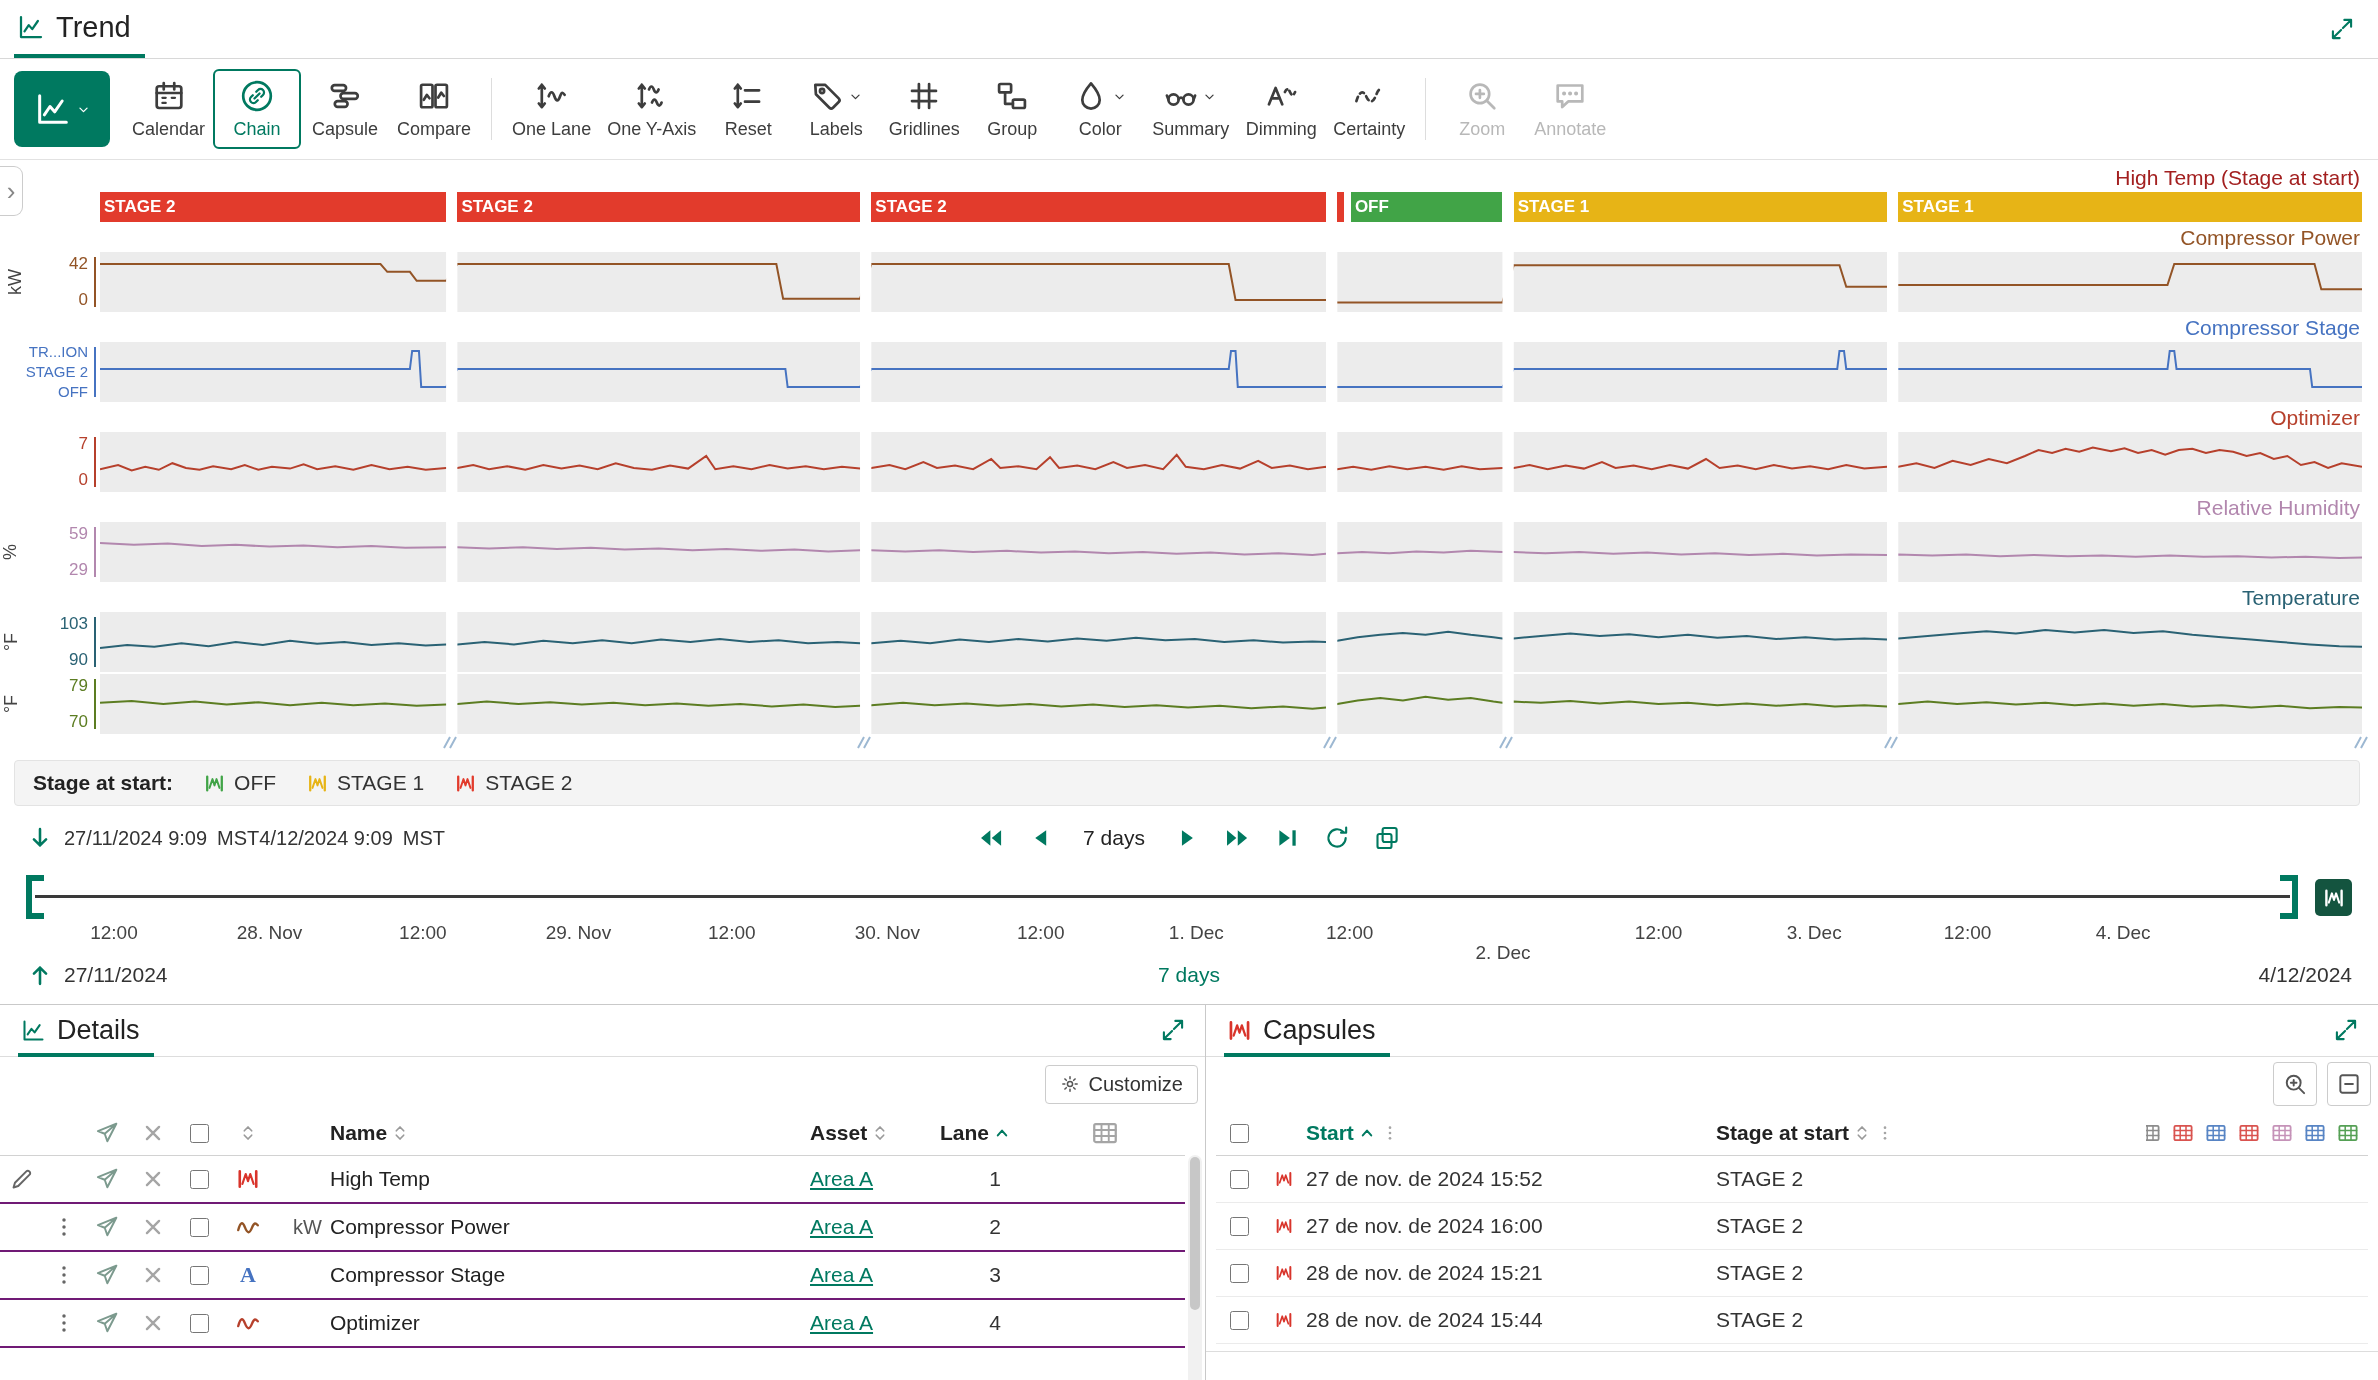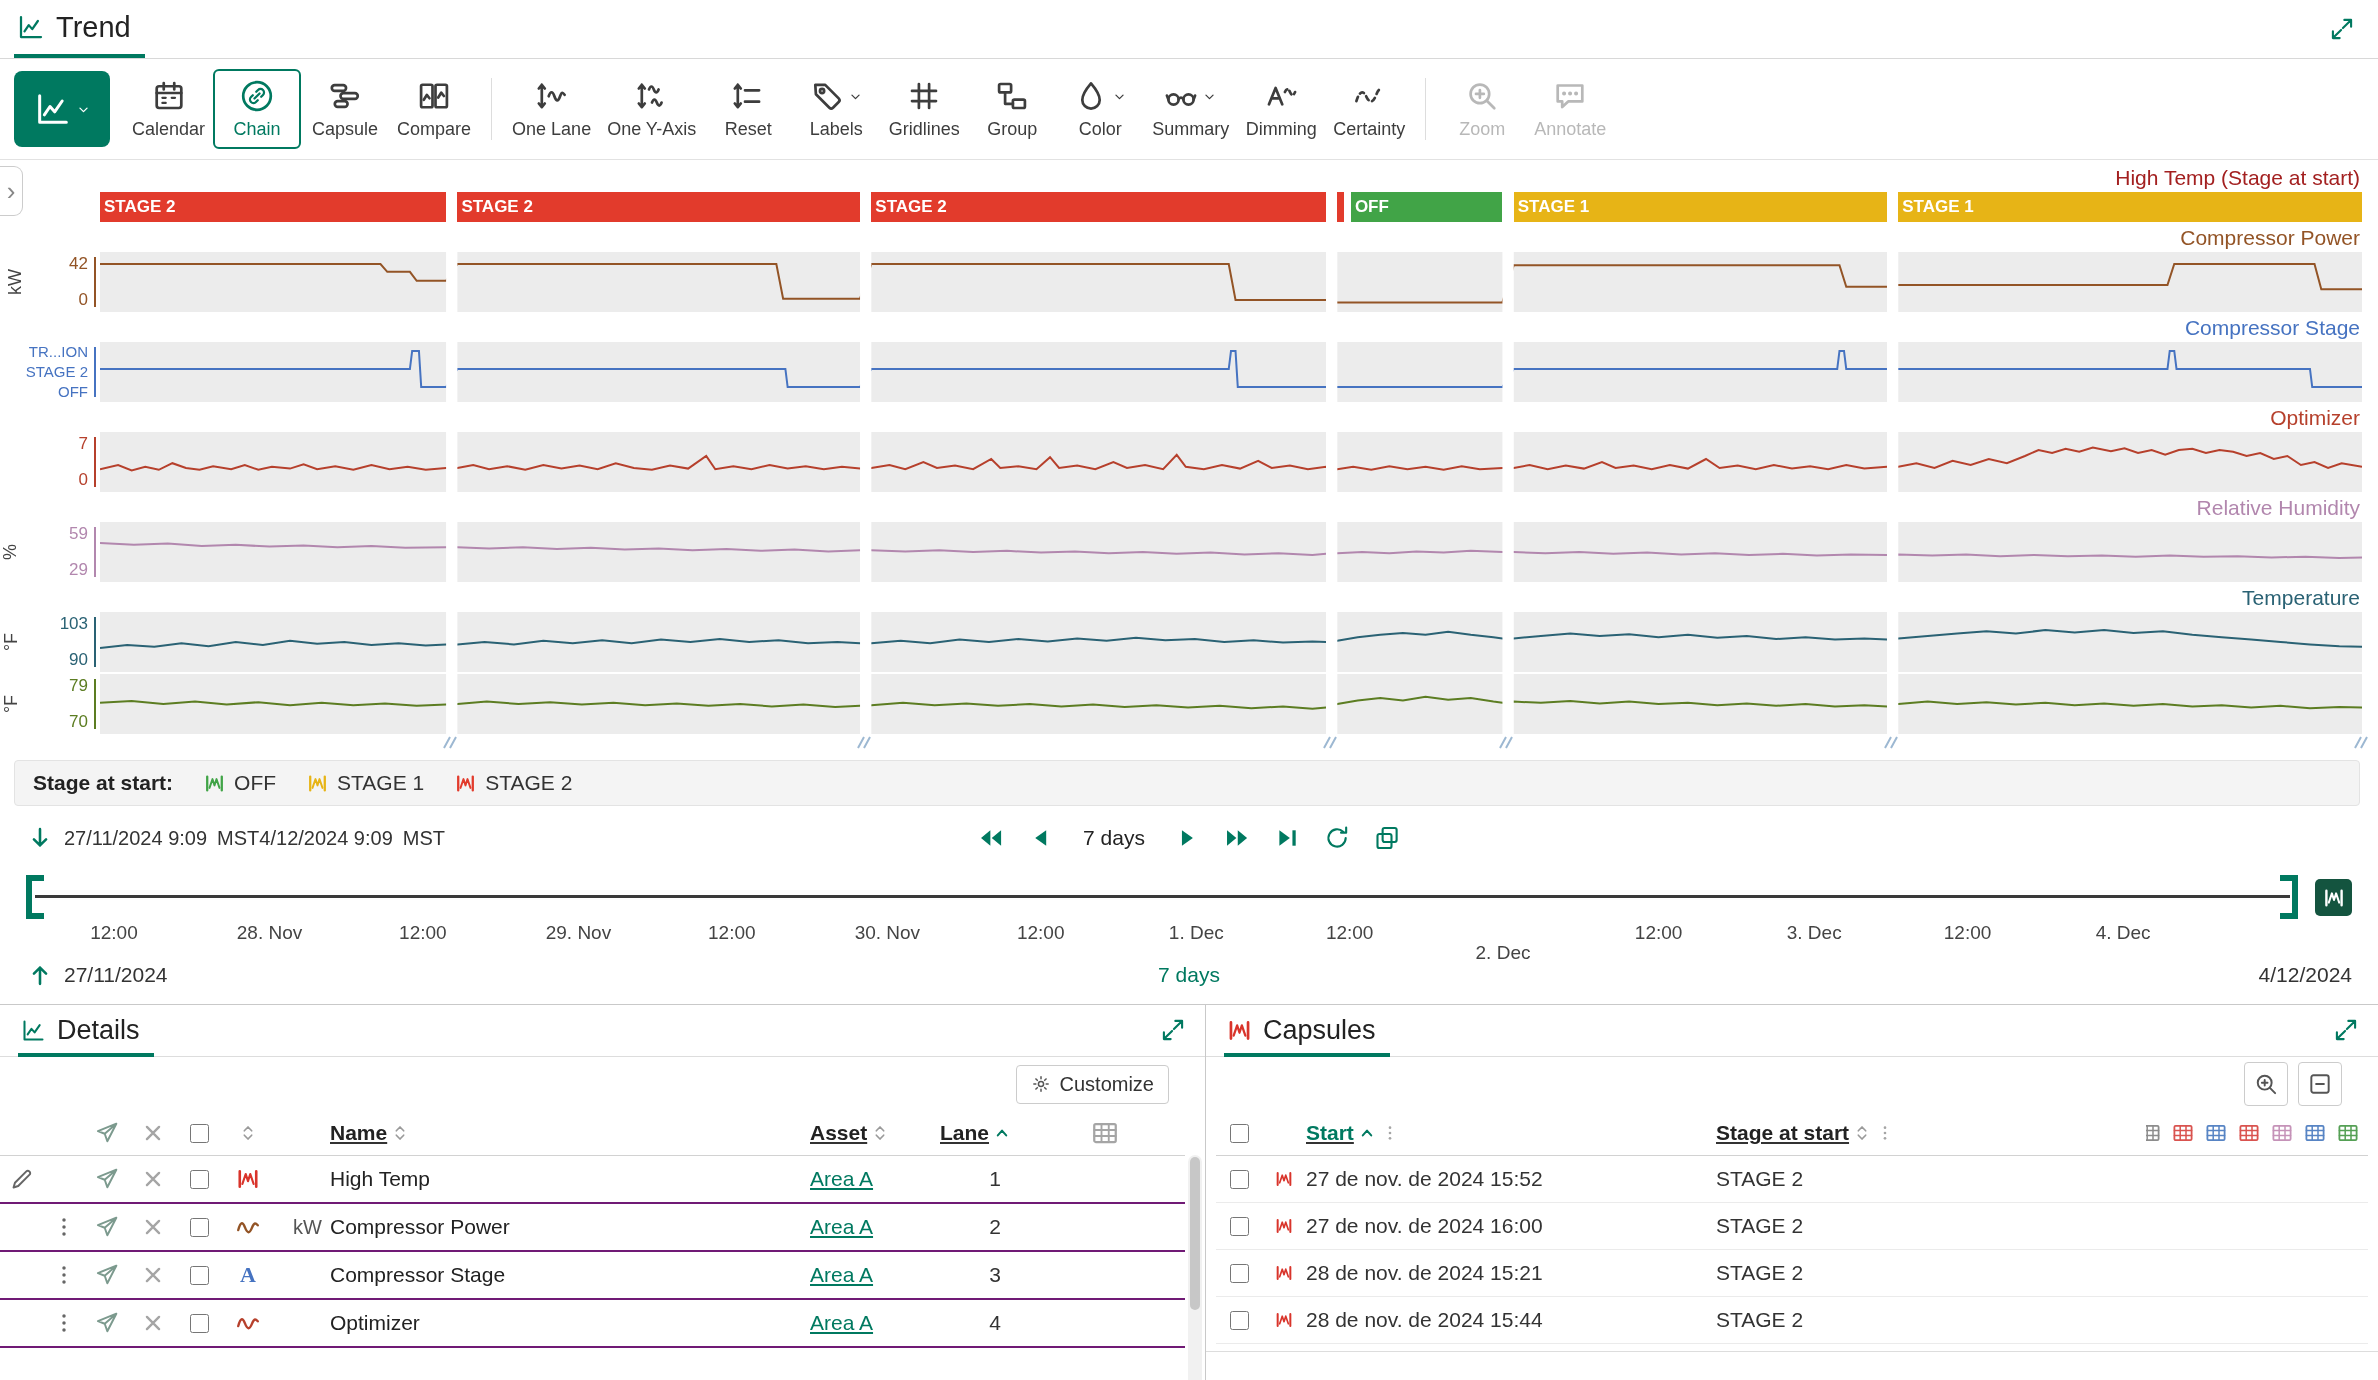--- a/index.html
+++ b/index.html
@@ -96,30 +96,30 @@
   .rr-center{position:absolute;left:50%;transform:translateX(-50%);color:#007960;}
   
   .panels{display:flex;border-top:1px solid #c9c9c9;height:401px;overflow:hidden;}
   .panel{display:flex;flex-direction:column;box-sizing:border-box;overflow:hidden;}
   .panel.details{width:1206px;border-right:1px solid #c9c9c9;flex:none;}
   .panel.capsules{flex:1;}
   .phead{display:flex;align-items:flex-end;padding:6px 18px 0;border-bottom:1px solid #ddd;height:52px;box-sizing:border-box;}
   .ptab{display:flex;align-items:center;gap:10px;padding:0 14px 7px 2px;border-bottom:4px solid #007960;margin-bottom:-1px;font-size:27px;color:#222;cursor:pointer;}
   .ptab .ic{width:27px;height:27px;}
   .phead .expand-ic{margin-left:auto;margin-bottom:12px;}
-  .ptools{display:flex;justify-content:flex-end;align-items:center;gap:10px;padding:8px 36px;height:54px;box-sizing:border-box;}
+  .ptools{display:flex;justify-content:flex-end;align-items:center;gap:10px;padding:8px 7px;height:54px;box-sizing:border-box;}
   .btn{display:inline-flex;align-items:center;gap:9px;border:1px solid #ccc;border-radius:4px;background:#fff;padding:7px 14px;font-size:20px;color:#333;cursor:pointer;font-family:inherit;}
   .sqbtn{display:inline-flex;align-items:center;justify-content:center;width:42px;height:42px;border:1px solid #ccc;border-radius:4px;background:#fff;cursor:pointer;color:#444;}
   
   .dtable{position:relative;flex:1;overflow:hidden;padding-right:20px;}
   .dgrid{display:grid;grid-template-columns:44px 40px 46px 46px 46px 52px 56px 480px 130px 110px 110px;align-items:center;height:46px;border-bottom:2px solid #701a75;}
   .dgrid.dhead{height:44px;border-bottom:1px solid #d2d2d2;}
   .cell{display:flex;align-items:center;justify-content:center;overflow:hidden;}
   .cell.left{justify-content:flex-start;}
-  .hname{justify-content:flex-start;gap:2px;text-decoration:underline;}
+  .hname{justify-content:flex-start;gap:2px;}
   .hlabel{font-size:21px;font-weight:bold;color:#222;cursor:pointer;white-space:nowrap;}
   .hlabel.green{color:#007960;}
   .cell.unit{justify-content:flex-end;padding-right:8px;font-size:20px;color:#555;}
   .cell.name{justify-content:flex-start;font-size:21px;color:#222;white-space:nowrap;}
   .lane-num{font-size:21px;color:#333;}
   .strA{font-size:22px;font-weight:bold;font-family:"Liberation Serif",serif;}
   .scrollbar{position:absolute;right:3px;top:44px;bottom:4px;width:14px;background:#f1f1f1;border-radius:7px;}
   .scrollbar .thumb{position:absolute;top:2px;left:2px;right:2px;height:62%;background:#c7c7c7;border-radius:6px;}
   
   .ctable{flex:1;overflow:hidden;padding:0 10px;}

